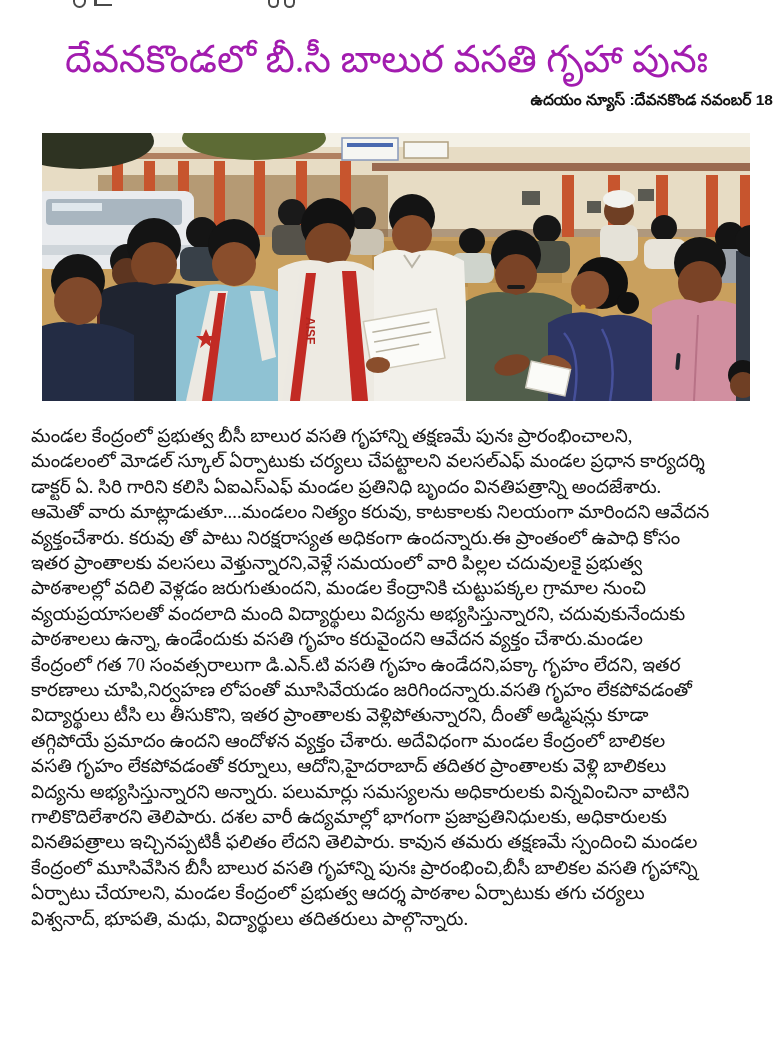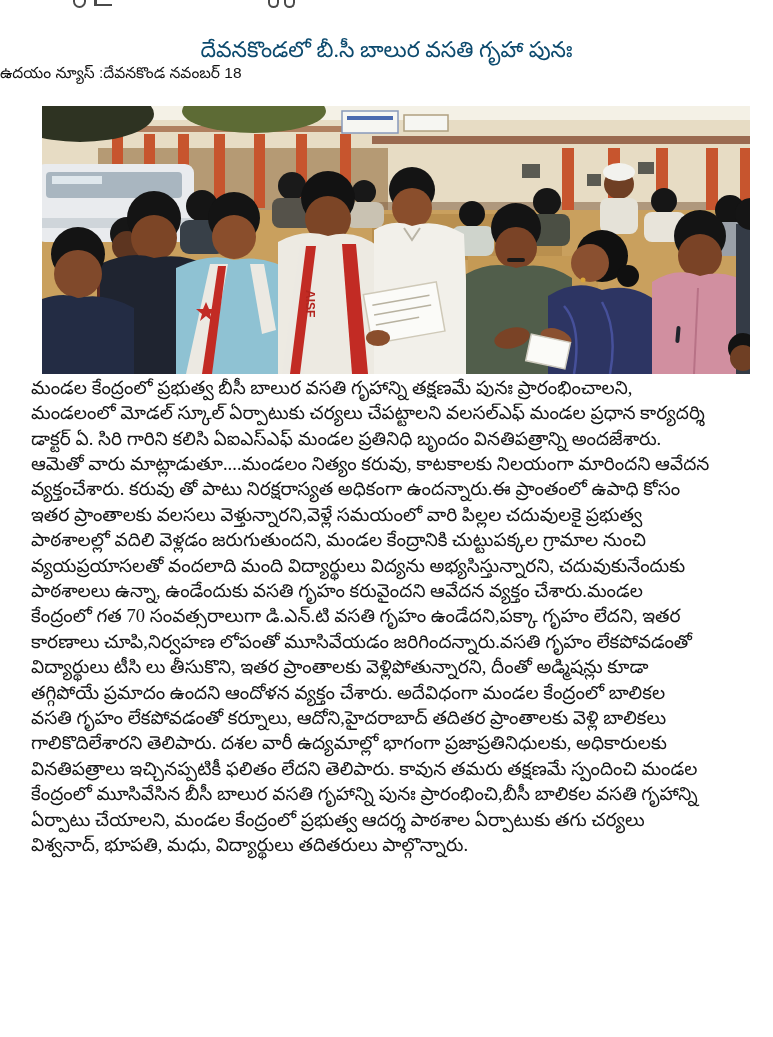--- a/index.html
+++ b/index.html
@@ -5,33 +5,33 @@
   html,body{margin:0;padding:0;}
   body{
     width:773px;height:1037px;position:relative;overflow:hidden;
     background:#ffffff;color:#1c1c1c;
     font-family:"Liberation Serif","DejaVu Serif",serif;
   }
   .frag{position:absolute;background:#4a4a4a;}
   .frag.curve{background:none;border:2px solid #4a4a4a;border-top:none;border-radius:0 0 8px 8px;}
   .headline{
     margin:36px 28px 0;text-align:center;
-    font-size:22px;line-height:1.26;font-weight:500;color:#0c4a6e;
+    font-size:38px;line-height:1.26;font-weight:500;color:#a21caf;
   }
   .byline{
-    text-align:left;
-    font-weight:normal;font-size:15.5px;color:#111;
+    margin-top:7px;text-align:right;
+    font-weight:bold;font-size:15.5px;color:#111;
     font-family:"Liberation Sans","DejaVu Sans",sans-serif;
   }
   .photo-wrap{
     margin:21px 0 0 42px;width:708px;height:268px;line-height:0;
   }
   .photo-wrap svg{display:block;}
   .body-text{
-    margin:1px 26px 0 31px;
+    margin:22px 26px 0 31px;
     font-size:18.6px;line-height:25.4px;color:#151515;
   }
   .bl{min-height:25.4px;}
 </style>
 </head>
 <body>
 
 <div>
   <span class="frag curve" style="left:73px;top:-1px;width:9px;height:7px;"></span>
   <span class="frag" style="left:94px;top:0;width:2.5px;height:6px;"></span>
@@ -226,18 +226,19 @@
   <div class="bl">వ్యక్తంచేశారు. కరువు తో పాటు నిరక్షరాస్యత అధికంగా ఉందన్నారు.ఈ ప్రాంతంలో ఉపాధి కోసం</div>
   <div class="bl">ఇతర ప్రాంతాలకు వలసలు వెళ్తున్నారని,వెళ్లే సమయంలో వారి పిల్లల చదువులకై ప్రభుత్వ</div>
   <div class="bl">పాఠశాలల్లో వదిలి వెళ్లడం జరుగుతుందని, మండల కేంద్రానికి చుట్టుపక్కల గ్రామాల నుంచి</div>
   <div class="bl">వ్యయప్రయాసలతో వందలాది మంది విద్యార్థులు విద్యను అభ్యసిస్తున్నారని, చదువుకునేందుకు</div>
   <div class="bl">పాఠశాలలు ఉన్నా, ఉండేందుకు వసతి గృహం కరువైందని ఆవేదన వ్యక్తం చేశారు.మండల</div>
   <div class="bl">కేంద్రంలో గత 70 సంవత్సరాలుగా డి.ఎన్.టి వసతి గృహం ఉండేదని,పక్కా గృహం లేదని, ఇతర</div>
   <div class="bl">కారణాలు చూపి,నిర్వహణ లోపంతో మూసివేయడం జరిగిందన్నారు.వసతి గృహం లేకపోవడంతో</div>
   <div class="bl">విద్యార్థులు టీసి లు తీసుకొని, ఇతర ప్రాంతాలకు వెళ్లిపోతున్నారని, దీంతో అడ్మిషన్లు కూడా</div>
   <div class="bl">తగ్గిపోయే ప్రమాదం ఉందని ఆందోళన వ్యక్తం చేశారు. అదేవిధంగా మండల కేంద్రంలో బాలికల</div>
   <div class="bl">వసతి గృహం లేకపోవడంతో కర్నూలు, ఆదోని,హైదరాబాద్ తదితర ప్రాంతాలకు వెళ్లి బాలికలు</div>
+  <div class="bl">విద్యను అభ్యసిస్తున్నారని అన్నారు. పలుమార్లు సమస్యలను అధికారులకు విన్నవించినా వాటిని</div>
   <div class="bl">గాలికొదిలేశారని తెలిపారు. దశల వారీ ఉద్యమాల్లో భాగంగా ప్రజాప్రతినిధులకు, అధికారులకు</div>
   <div class="bl">వినతిపత్రాలు ఇచ్చినప్పటికీ ఫలితం లేదని తెలిపారు. కావున తమరు తక్షణమే స్పందించి మండల</div>
   <div class="bl">కేంద్రంలో మూసివేసిన బీసీ బాలుర వసతి గృహాన్ని పునః ప్రారంభించి,బీసీ బాలికల వసతి గృహాన్ని</div>
   <div class="bl">ఏర్పాటు చేయాలని, మండల కేంద్రంలో ప్రభుత్వ ఆదర్శ పాఠశాల ఏర్పాటుకు తగు చర్యలు</div>
   <div class="bl">విశ్వనాద్, భూపతి, మధు, విద్యార్థులు తదితరులు పాల్గొన్నారు.</div>
 </div>
 
 </body></html>

